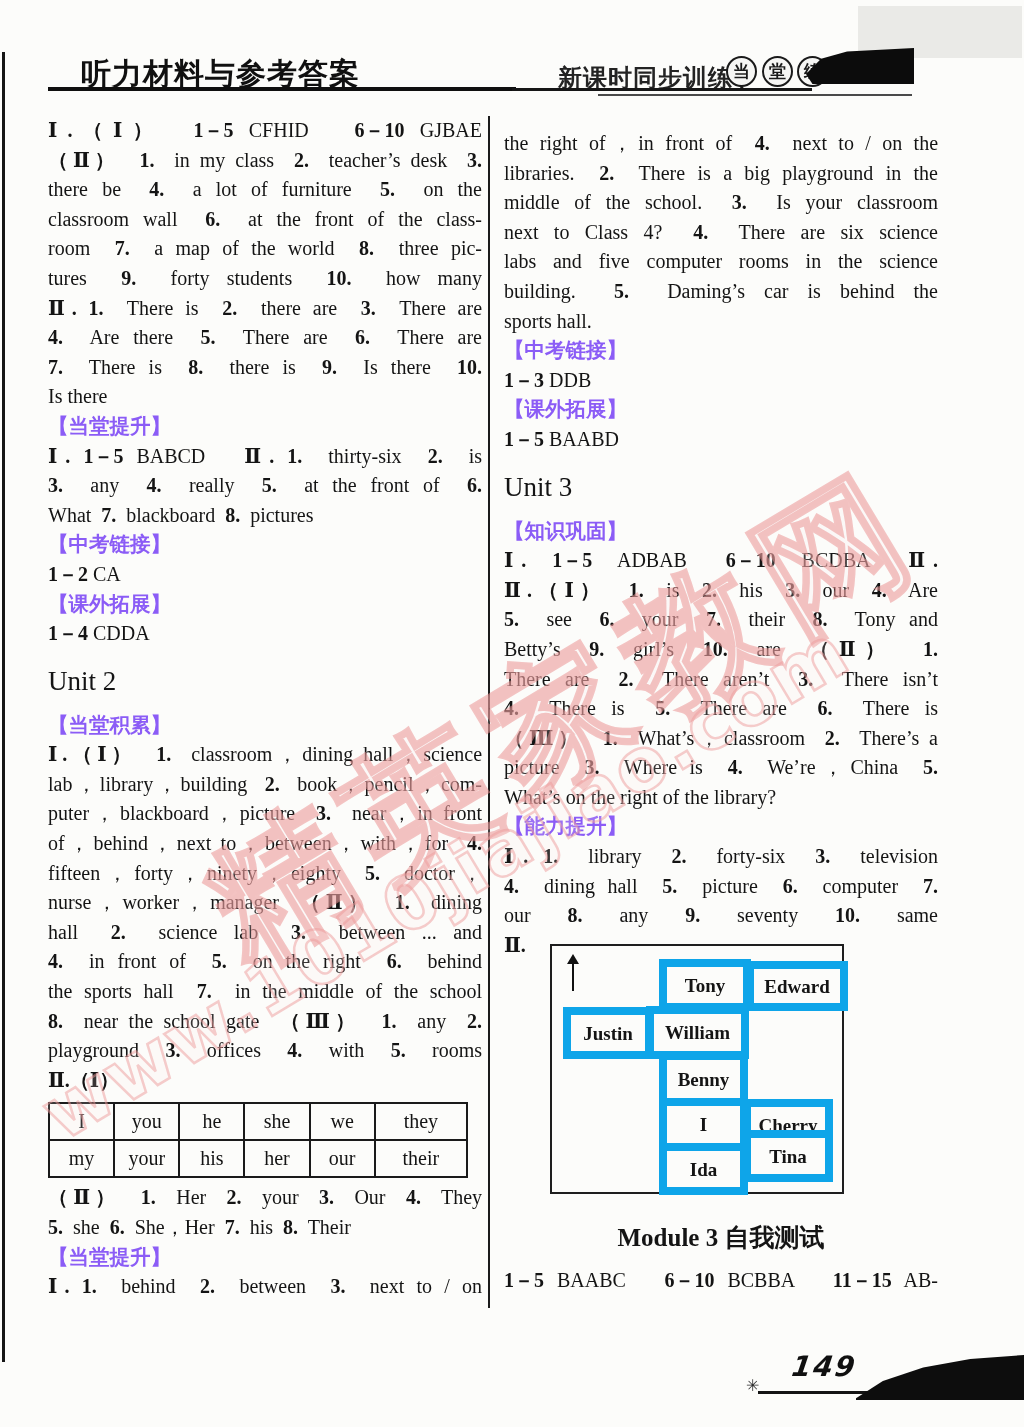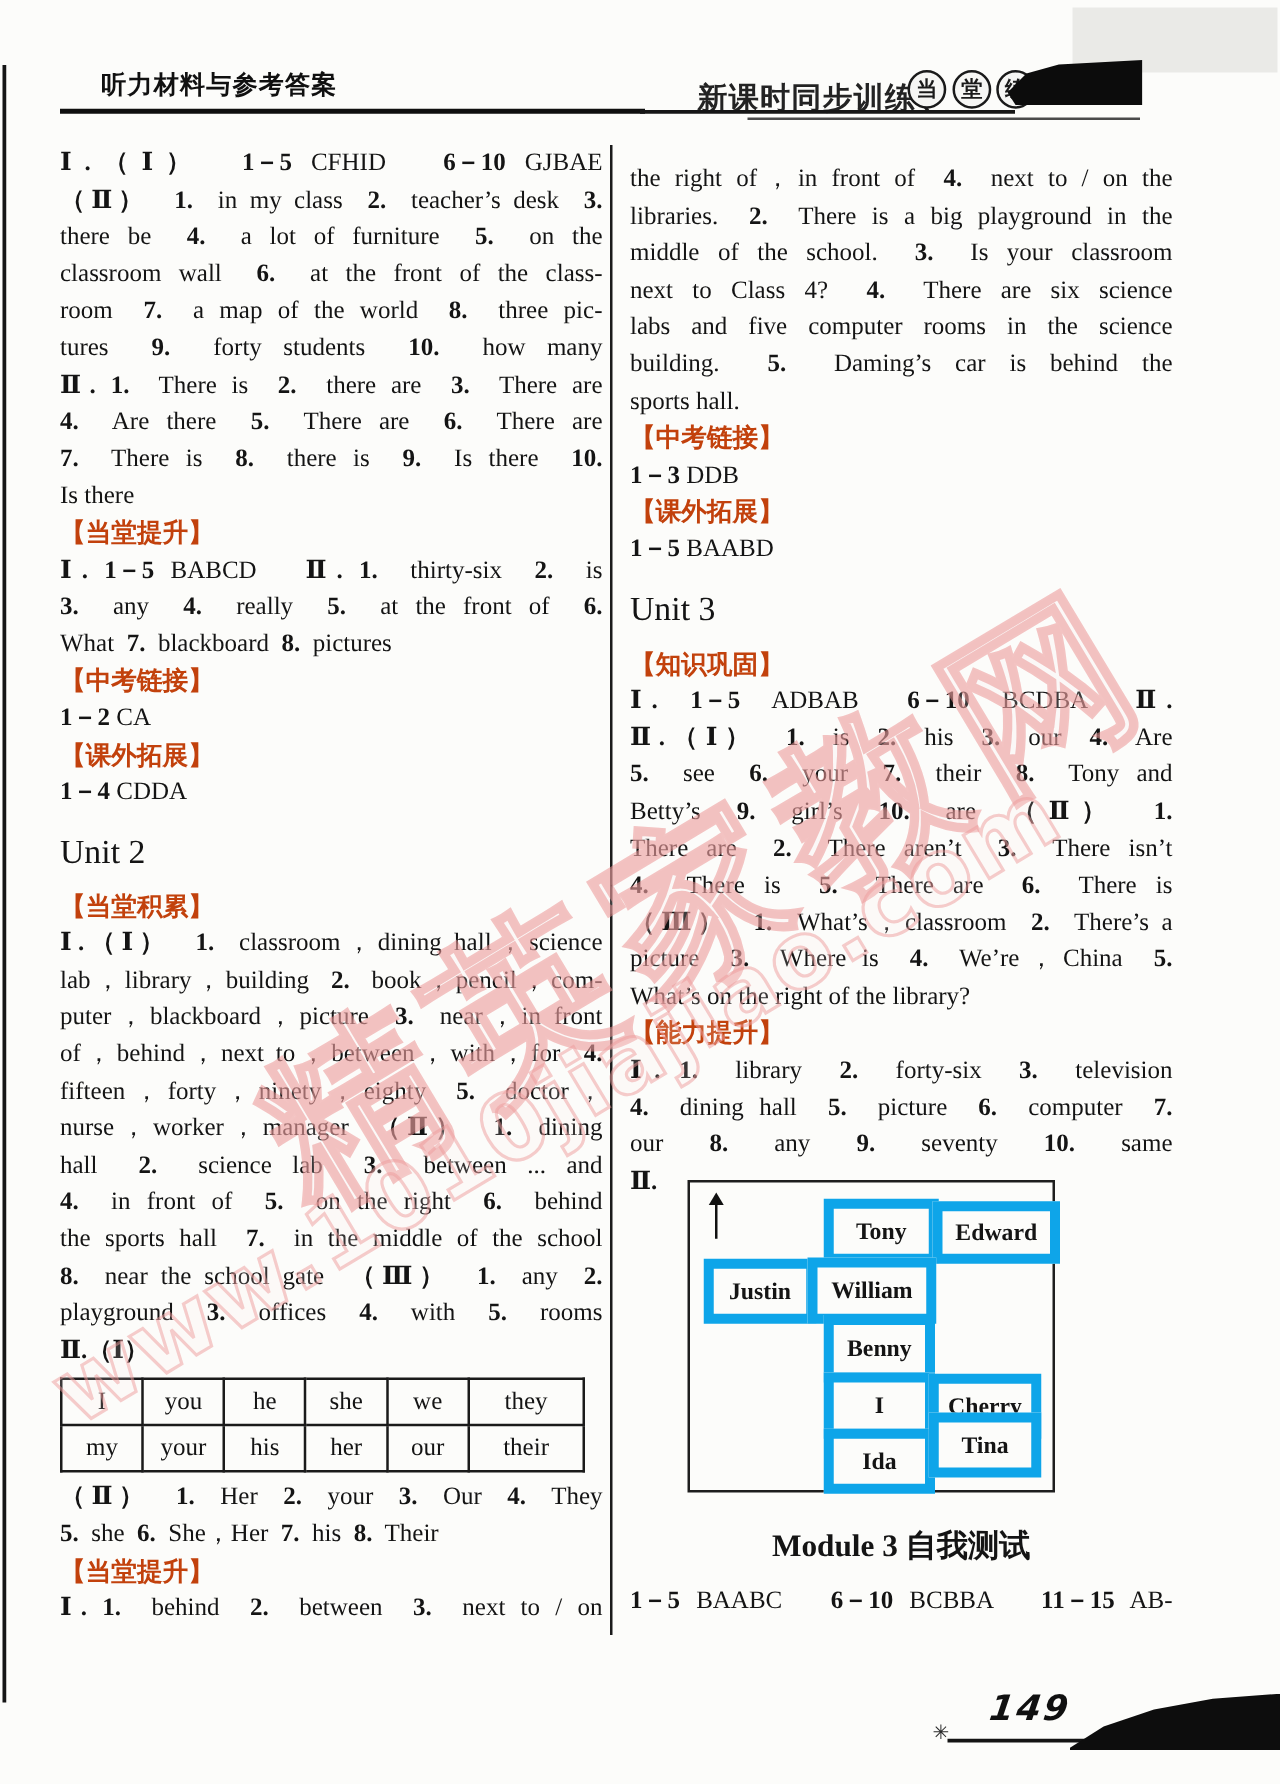--- a/index.html
+++ b/index.html
@@ -13,21 +13,21 @@
     color:#141414;
   }
   
   .edge-line{position:absolute;left:2px;top:52px;width:3px;height:1310px;background:#151515;}
   .top-right-shade{position:absolute;left:858px;top:6px;width:164px;height:52px;background:#eaeae7;}
 
   
   .hdr-left-title{
     position:absolute;left:48px;top:54px;
     font-family:"DejaVu Sans","Liberation Sans",sans-serif;
-    font-weight:bold;font-size:20px;letter-spacing:1px;color:#101010;padding-left:33px;
+    font-weight:bold;font-size:30px;letter-spacing:1px;color:#101010;padding-left:33px;
   }
   .hdr-right-title{
     position:absolute;left:558px;top:62px;
     font-family:"DejaVu Sans","Liberation Sans",sans-serif;
     font-weight:bold;font-size:24px;letter-spacing:1px;color:#232323;
   }
   .hdr-paren{position:absolute;left:714px;top:48px;font-size:34px;font-weight:bold;color:#1c1c1c;}
   .logo-badge{
     position:absolute;top:56px;width:27px;height:27px;border-radius:50%;
     border:2.5px solid #1a1a1a;color:#1a1a1a;
@@ -52,21 +52,21 @@
   .col-divider{position:absolute;left:488px;top:116px;width:2px;height:1192px;background:#1b1b1b;}
 
   .ans{
     white-space:pre-wrap;
     text-align:justify;text-align-last:justify;
   }
   .ans.short{text-align-last:left;}
   .ans b{font-weight:bold;}
   .sec-h{
     font-family:"DejaVu Sans","Liberation Sans",sans-serif;
-    font-weight:bold;font-size:20.5px;line-height:29.6px;color:#c2410c;
+    font-weight:bold;font-size:20.5px;line-height:29.6px;color:#8b5cf6;
   }
   .unit-h{
     text-align:left;font-size:27px;line-height:38px;
     margin-top:13px;margin-bottom:11px;font-weight:normal;
   }
   .module-h{
     text-align:center;font-size:25px;line-height:36px;font-weight:bold;
     margin-top:26px;margin-bottom:10px;
   }
 

